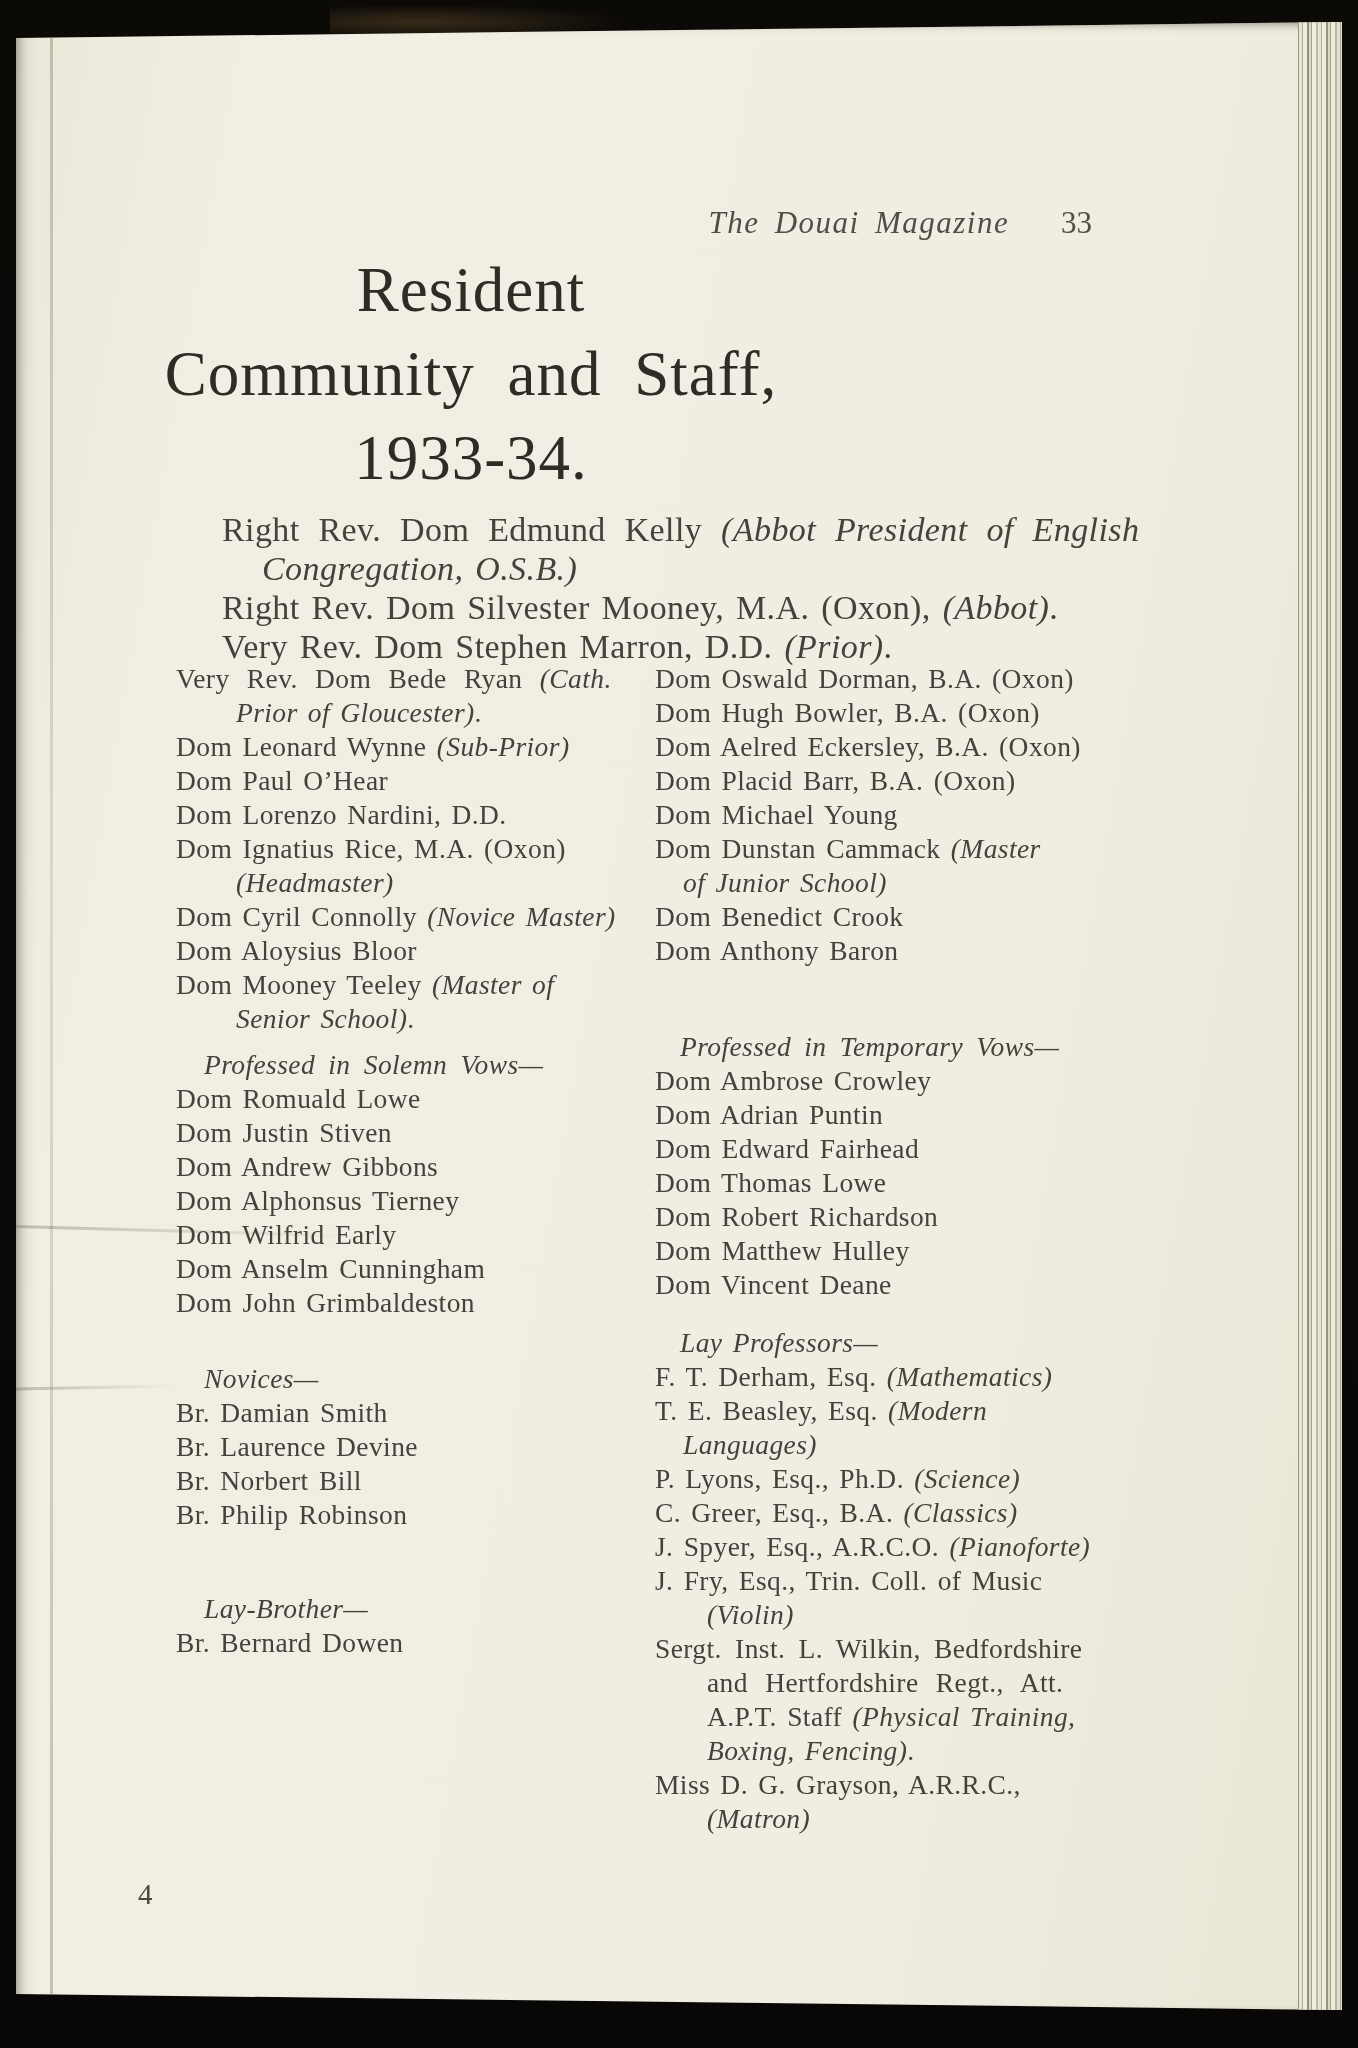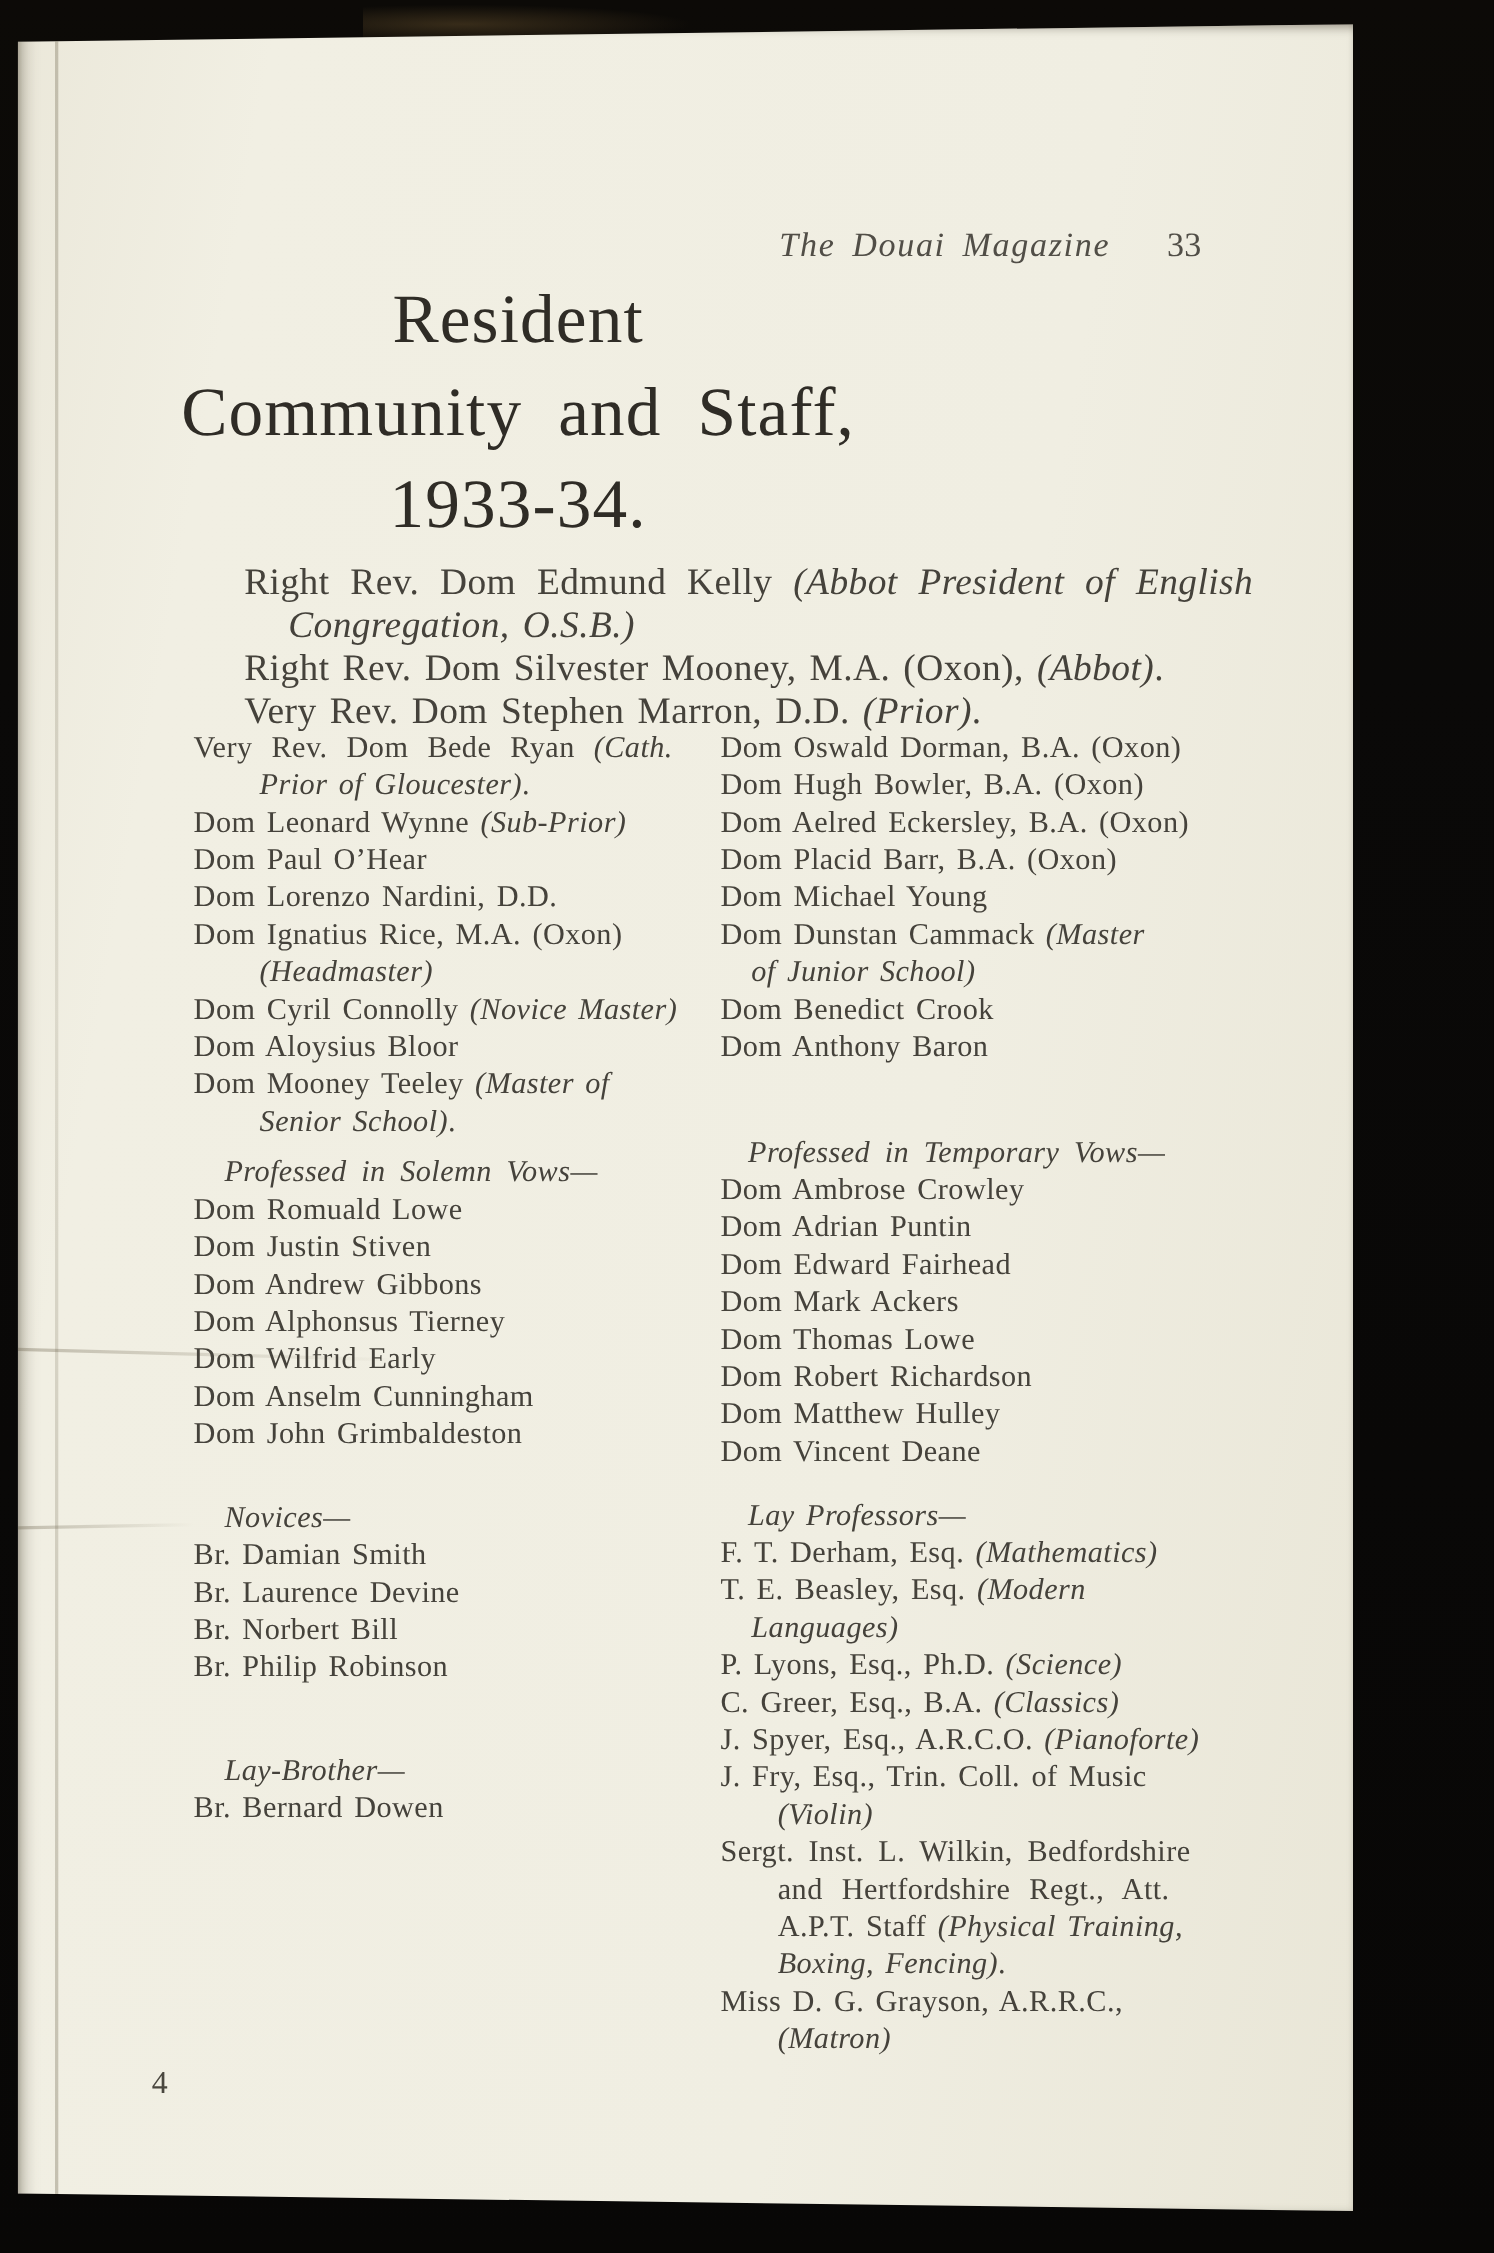--- a/index.html
+++ b/index.html
@@ -4,21 +4,21 @@
 <style>
   html,body{margin:0;padding:0;background:#060504;}
   .book{
     position:relative;width:1358px;height:2048px;overflow:hidden;
     background:linear-gradient(180deg,#0c0a07 0%,#0a0908 30%,#080706 100%);
     font-family:"Liberation Serif","DejaVu Serif",serif;
   }
   .smudge{position:absolute;left:330px;top:4px;width:300px;height:30px;
     background:radial-gradient(ellipse at 30% 60%,rgba(125,98,55,.38),transparent 70%);}
   .page{
-    position:absolute;left:16px;top:20px;width:1214px;height:1998px;
+    position:absolute;left:16px;top:20px;width:1326px;height:1998px;
     background:linear-gradient(100deg,#ebe8da 0%,#f1efe3 15%,#f0eee2 65%,#e9e6d7 100%);
     clip-path:polygon(0 18px,100% 2px,100% 1990px,0 1974px);
     box-shadow:inset 12px 0 16px -10px rgba(70,62,45,.55),
                inset 0 10px 10px -6px rgba(60,52,38,.5),
                inset 0 -10px 10px -6px rgba(60,52,38,.45);
     color:#45423b;
   }
   .gutter{position:absolute;left:34px;top:0;width:3px;height:100%;
     background:linear-gradient(180deg,rgba(128,120,98,.40),rgba(128,120,98,.18) 45%,rgba(128,120,98,.40));}
   .crease{position:absolute;height:3px;background:linear-gradient(90deg,rgba(115,106,85,.38),rgba(115,106,85,0));}
@@ -119,21 +119,20 @@
         <div class="line i0"><span class="ro">Dom Placid Barr, B.A. (Oxon)</span></div>
         <div class="line i0"><span class="ro">Dom Michael Young</span></div>
         <div class="line i0"><span class="ro">Dom Dunstan Cammack </span><span class="it">(Master</span></div>
         <div class="line i1"><span class="it">of Junior School)</span></div>
         <div class="line i0"><span class="ro">Dom Benedict Crook</span></div>
         <div class="line i0"><span class="ro">Dom Anthony Baron</span></div>
         <div class="line i9 sp1" style="margin-top: 62px;"><span class="it">Professed in Temporary Vows—</span></div>
         <div class="line i0"><span class="ro">Dom Ambrose Crowley</span></div>
         <div class="line i0"><span class="ro">Dom Adrian Puntin</span></div>
         <div class="line i0"><span class="ro">Dom Edward Fairhead</span></div>
-        <div class="line i0"><span class="ro">Dom Mark Ackers</span></div>
         <div class="line i0"><span class="ro">Dom Thomas Lowe</span></div>
         <div class="line i0"><span class="ro">Dom Robert Richardson</span></div>
         <div class="line i0"><span class="ro">Dom Matthew Hulley</span></div>
         <div class="line i0"><span class="ro">Dom Vincent Deane</span></div>
         <div class="line i9" style="margin-top: 24px;"><span class="it">Lay Professors—</span></div>
         <div class="line i0"><span class="ro">F. T. Derham, Esq. </span><span class="it">(Mathematics)</span></div>
         <div class="line i0"><span class="ro">T. E. Beasley, Esq. </span><span class="it">(Modern</span></div>
         <div class="line i1"><span class="it">Languages)</span></div>
         <div class="line i0"><span class="ro">P. Lyons, Esq., Ph.D. </span><span class="it">(Science)</span></div>
         <div class="line i0"><span class="ro">C. Greer, Esq., B.A. </span><span class="it">(Classics)</span></div>

